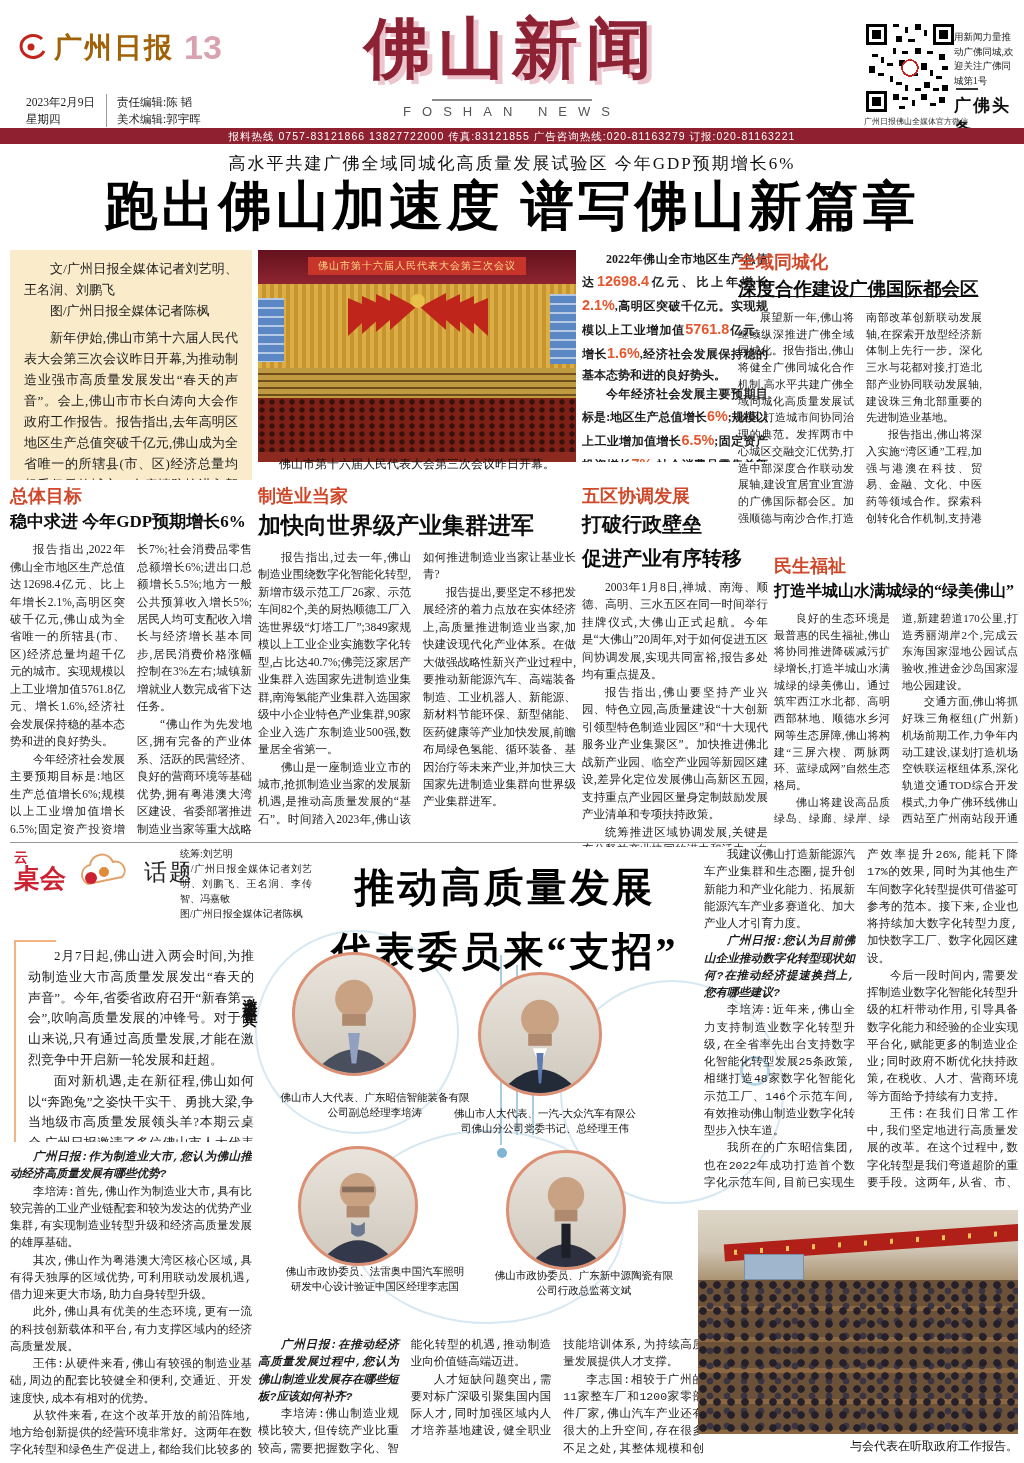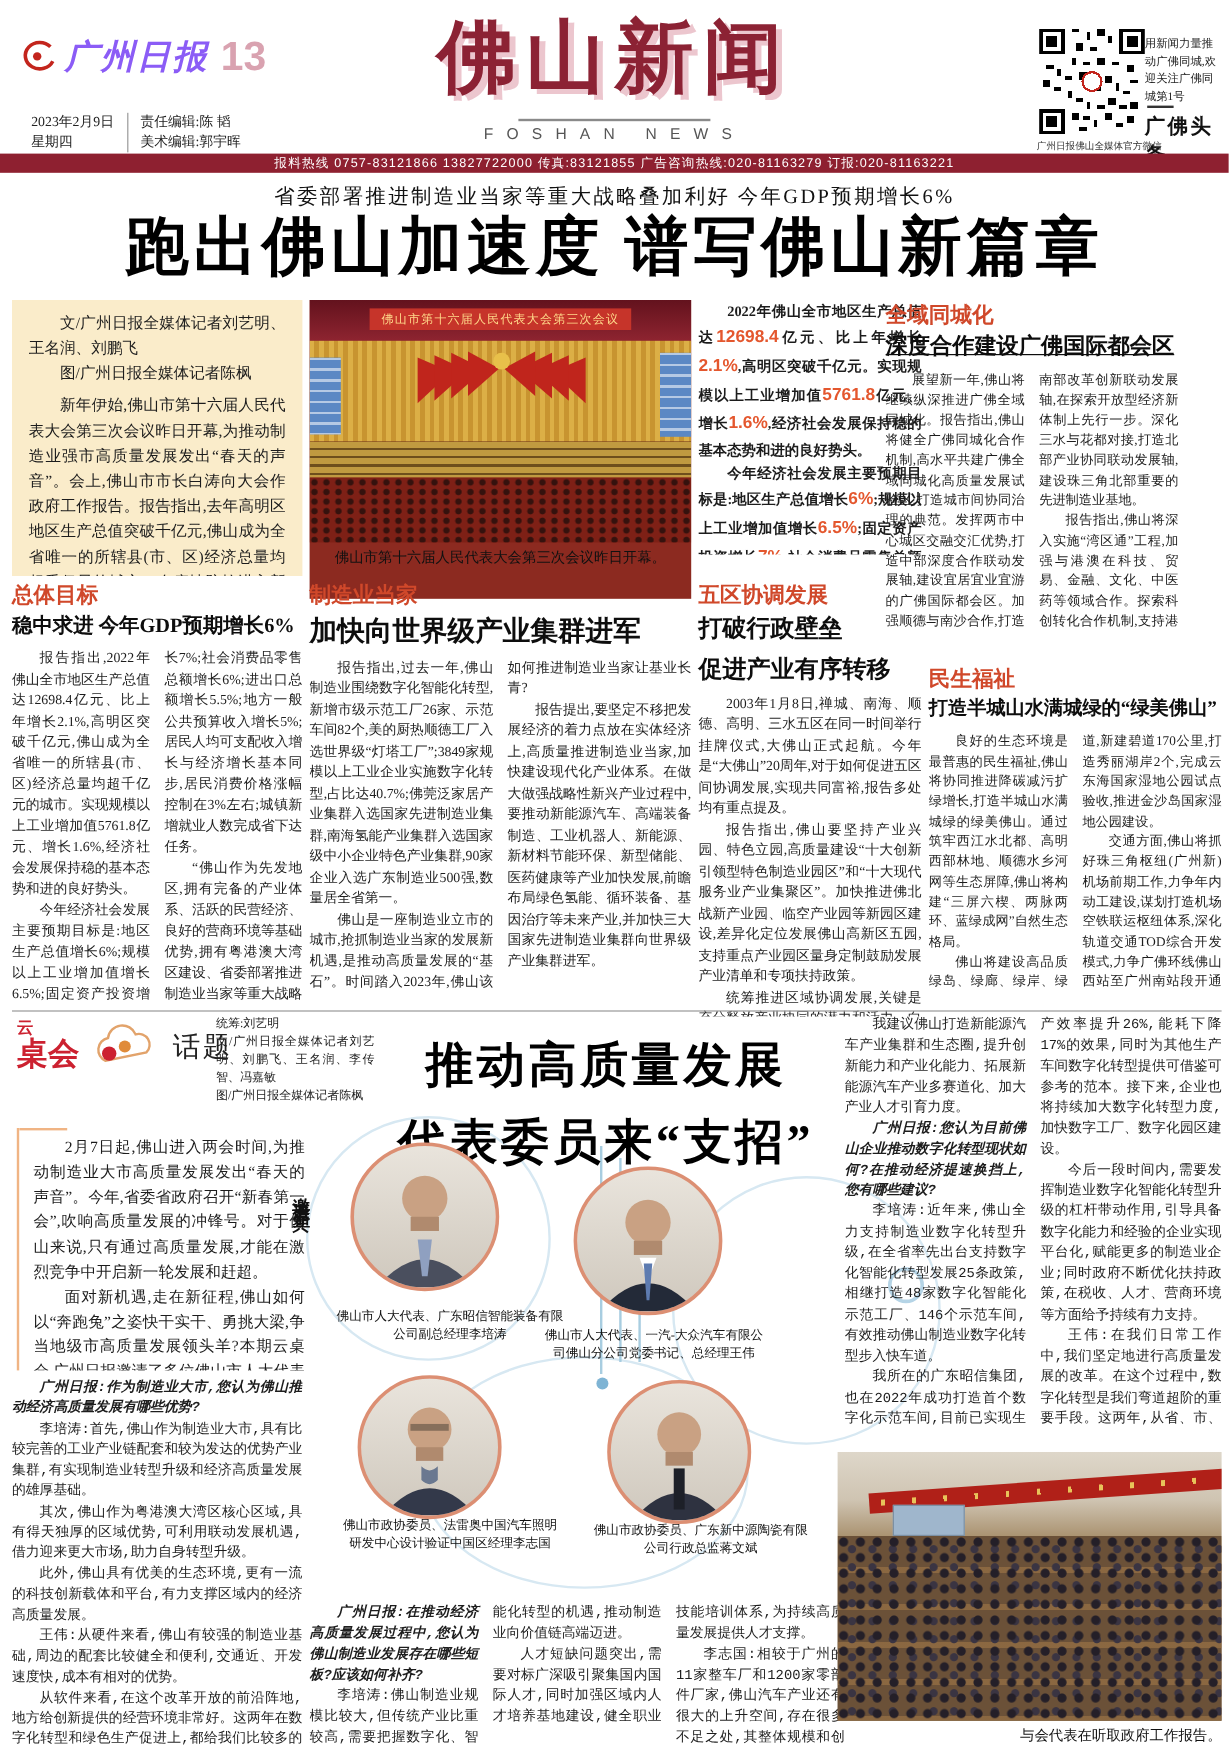--- a/index.html
+++ b/index.html
@@ -1,21 +1,21 @@
 <!DOCTYPE html>
 <html><head>
 <meta charset="utf-8">
 <style>
   html,body{margin:0;padding:0;}
   body{width:1024px;height:1463px;position:relative;background:#fff;color:#1c1c1c;
        font-family:"Liberation Serif", serif;overflow:hidden;}
   .abs{position:absolute;}
   
   .brand{left:14px;top:28px;display:flex;align-items:center;gap:6px;}
-  .brand-txt{color:#8b5cf6;font-weight:bold;font-style:italic;font-size:28px;letter-spacing:2px;}
+  .brand-txt{color:#a16207;font-weight:bold;font-size:28px;letter-spacing:2px;}
   .pageno{color:#d9a2b0;font-weight:bold;font-size:34px;font-family:Liberation Sans, sans-serif;margin-left:4px;}
   .dateblock{left:26px;top:94px;font-size:11.5px;line-height:1.45;color:#222;}
   .editors{left:106px;top:94px;font-size:11.5px;line-height:1.45;color:#222;border-left:1px solid #999;padding-left:10px;}
   .main-title{left:0;top:8px;width:1024px;text-align:center;font-size:66px;font-weight:900;
               color:#8c2234;letter-spacing:8px;text-shadow:5px 4px 0 #ecc6ce;line-height:1.25;}
   .title-rule{left:432px;top:99px;width:160px;height:2px;background:#8a8a8a;}
   .title-en{left:0;top:104px;width:1024px;text-align:center;font-size:13px;letter-spacing:11px;color:#555;
             font-family:"Liberation Sans",sans-serif;}
   .qr{left:866px;top:24px;}
   .qr-note{left:954px;top:30px;width:66px;font-size:9.5px;line-height:1.55;color:#222;}
@@ -25,21 +25,21 @@
   .hotbar{left:0;top:128px;width:1024px;height:16px;background:#8e2030;color:#fff;
           font-size:10.5px;line-height:16px;text-align:center;letter-spacing:1px;font-family:"Liberation Sans",sans-serif;}
   
   .kicker{left:0;top:152px;width:1024px;text-align:center;font-size:17px;letter-spacing:2px;color:#111;}
   .headline{left:0;top:172px;width:1024px;text-align:center;font-size:53px;font-weight:900;
             letter-spacing:4px;color:#000;line-height:1.3;}
   
   .intro-box{left:10px;top:250px;width:214px;height:214px;background:#faecca;padding:8px 14px;
              font-size:13px;line-height:1.62;text-align:justify;overflow:hidden;}
   .intro-box p{margin:0;text-indent:2em;}
-  .t-photo{left:258px;top:250px;width:318px;height:249px;background:#8c2a20;overflow:hidden;}
+  .t-photo{left:258px;top:250px;width:318px;height:212px;background:#8c2a20;overflow:hidden;}
   .lp-band{position:absolute;left:0;top:0;width:100%;height:34px;background:linear-gradient(#63121d,#8e2430);text-align:center;}
   .lp-banner{display:inline-block;margin-top:7px;background:#c6342a;color:#ffd98a;font-size:10px;
              padding:2px 10px;letter-spacing:1px;}
   .lp-curtain{position:absolute;left:0;top:34px;width:100%;height:84px;
               background:repeating-linear-gradient(90deg,#dcaf46 0 4px,#c89430 4px 8px);}
   .lp-tiers{position:absolute;left:0;top:118px;width:100%;height:30px;
             background:repeating-linear-gradient(180deg,#c09a40 0 5px,#6e4f1c 5px 7px);}
   .lp-floor{position:absolute;left:0;top:148px;width:100%;height:54px;background-color:#7e2016;
             background-image:radial-gradient(circle at 4px 4px,#35120e 2.4px,transparent 3px);background-size:10px 8px;}
   .lp-screen{position:absolute;width:26px;background:#5b88c4;
@@ -178,21 +178,21 @@
       <rect x="11" y="27" width="2" height="1" fill="#000"></rect>
     <circle cx="14.5" cy="14.5" r="2.6" fill="#fff" stroke="#c3251d" stroke-width="0.6"></circle>
   </svg>
 </div>
 <div class="abs qr-note">用新闻力量推动广佛同城,欢迎关注广佛同城第1号</div>
 <div class="abs qr-dash"></div>
 <div class="abs qr-brand">广佛头条</div>
 <div class="abs qr-caption">广州日报佛山全媒体官方微信</div>
 <div class="abs hotbar">报料热线 0757-83121866 13827722000 传真:83121855 广告咨询热线:020-81163279 订报:020-81163221</div>
 
-<div class="abs kicker">省委部署推进制造业当家等重大战略叠加利好 今年GDP预期增长6%</div>
+<div class="abs kicker">高水平共建广佛全域同城化高质量发展试验区 今年GDP预期增长6%</div>
 <div class="abs headline">跑出佛山加速度 谱写佛山新篇章</div>
 
 <div class="abs intro-box">
   <p>文/广州日报全媒体记者刘艺明、王名润、刘鹏飞</p>
   <p>图/广州日报全媒体记者陈枫</p>
   <p style="height:6px;text-indent:0;"></p>
   <p>新年伊始,佛山市第十六届人民代表大会第三次会议昨日开幕,为推动制造业强市高质量发展发出“春天的声音”。会上,佛山市市长白涛向大会作政府工作报告。报告指出,去年高明区地区生产总值突破千亿元,佛山成为全省唯一的所辖县(市、区)经济总量均超千亿元的城市。在疫情防控进入新阶段的背景下,佛山将2023年地区生产总值的预期目标定为增长6%,通过实现质的有效提升和量的合理增长,跑出佛山加速度、谱写佛山新篇章。</p>
 </div>
 
 <div class="abs t-photo">

